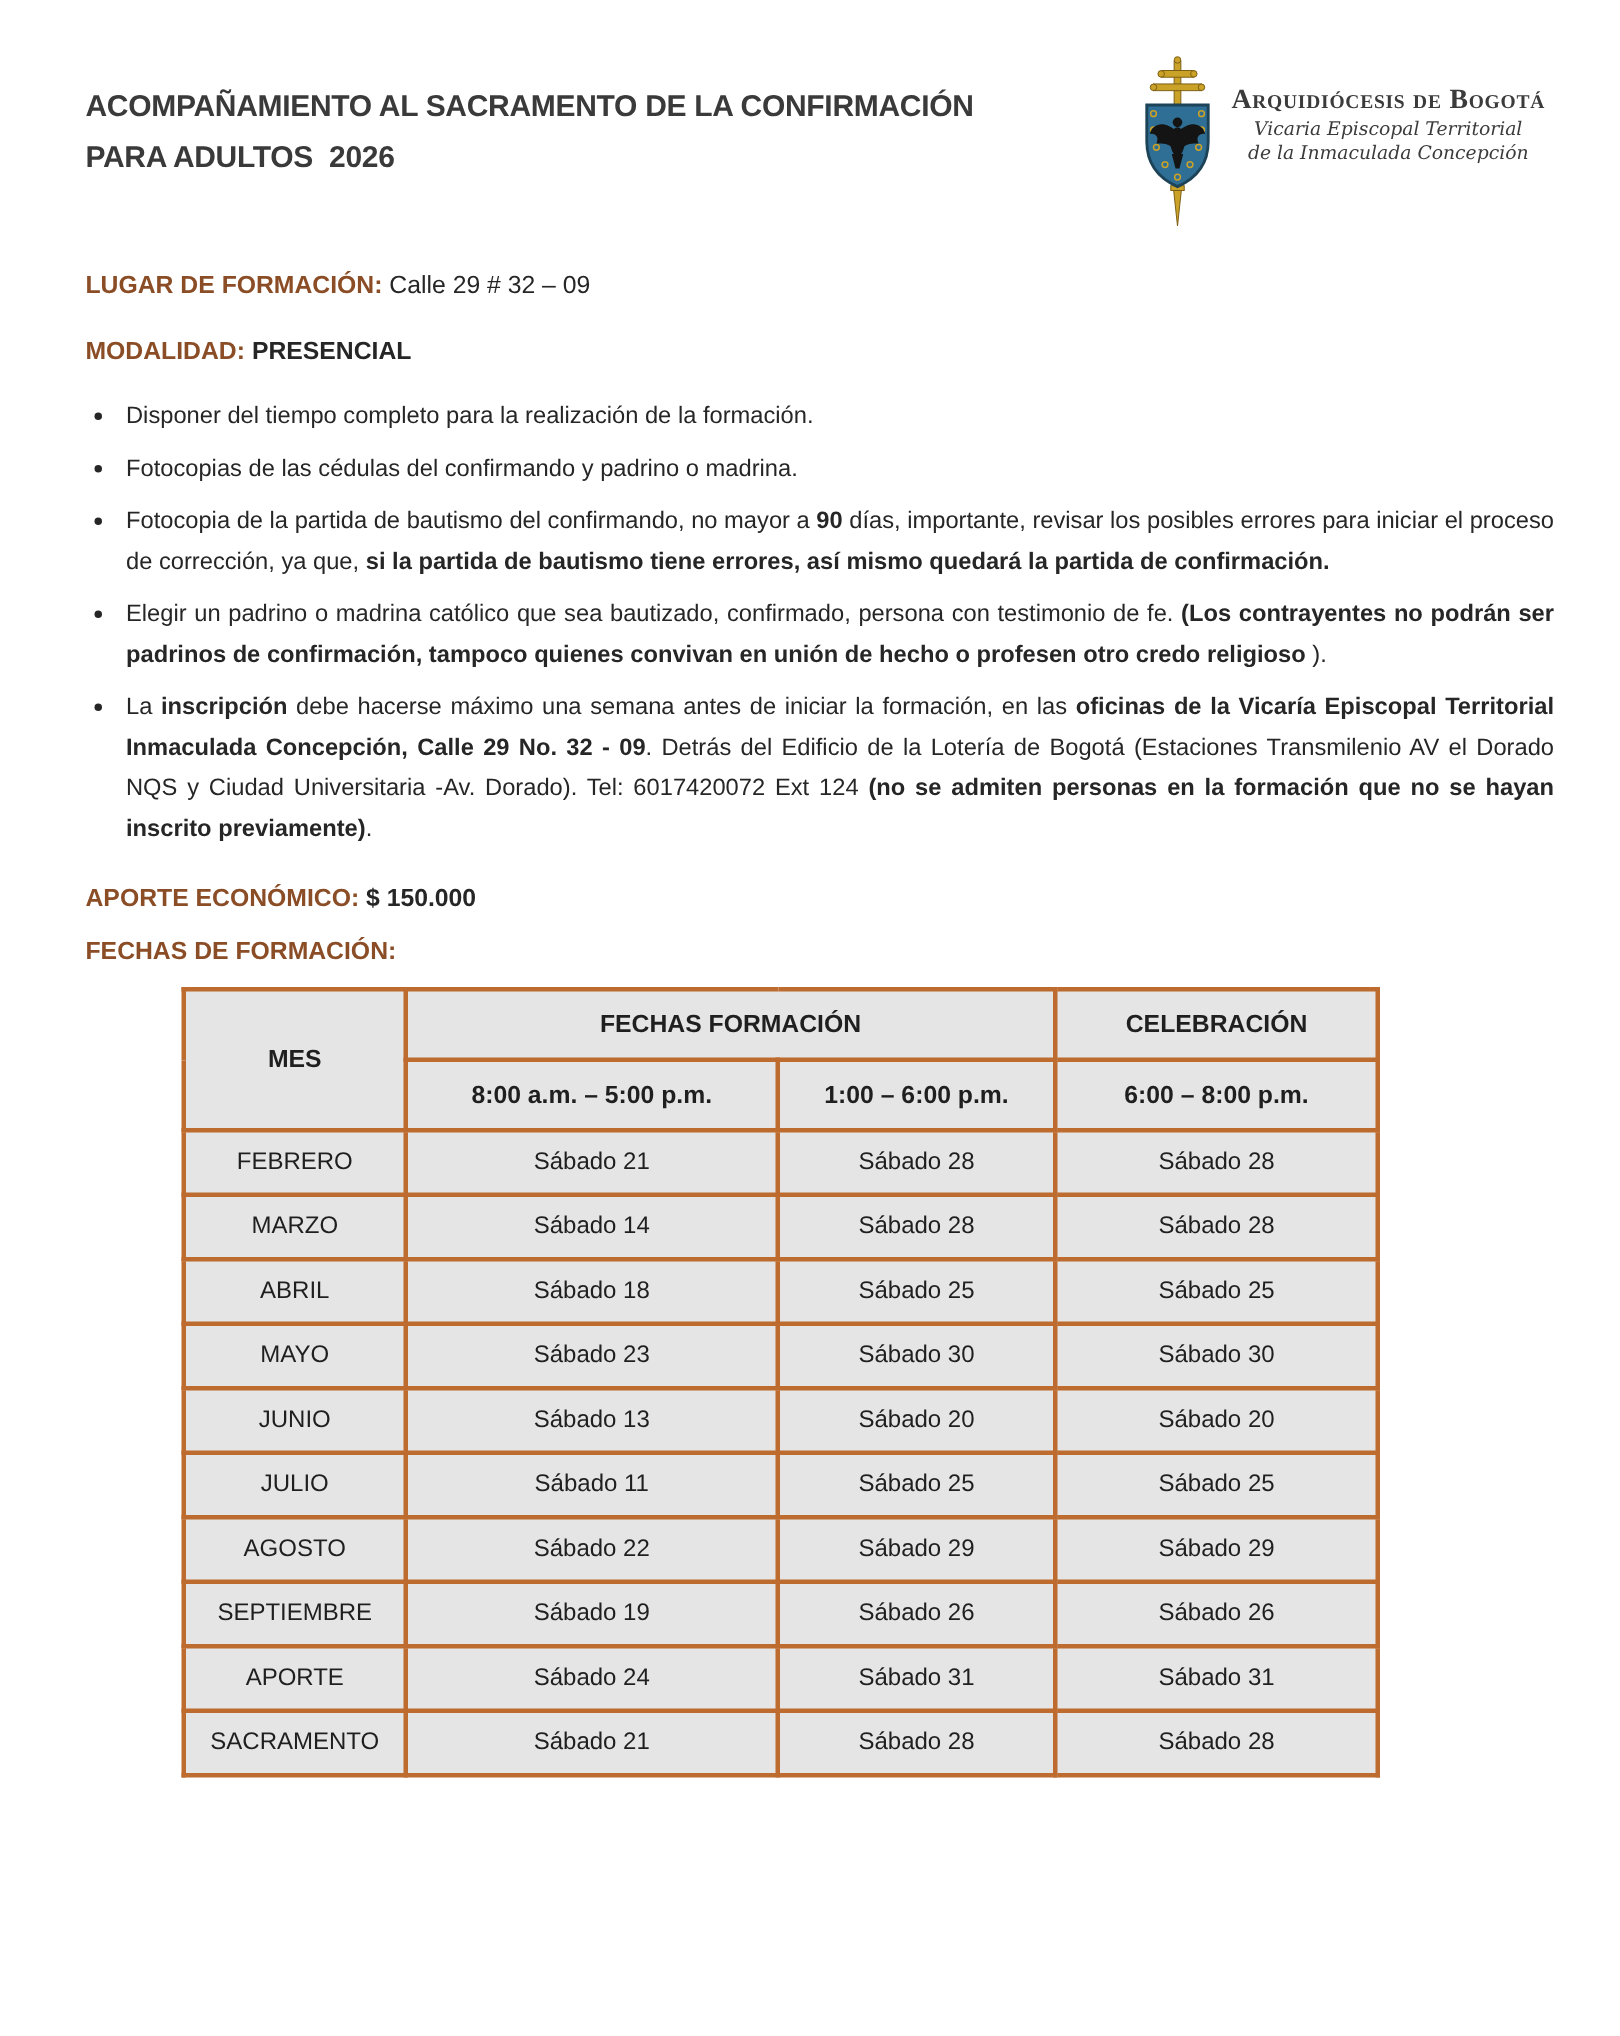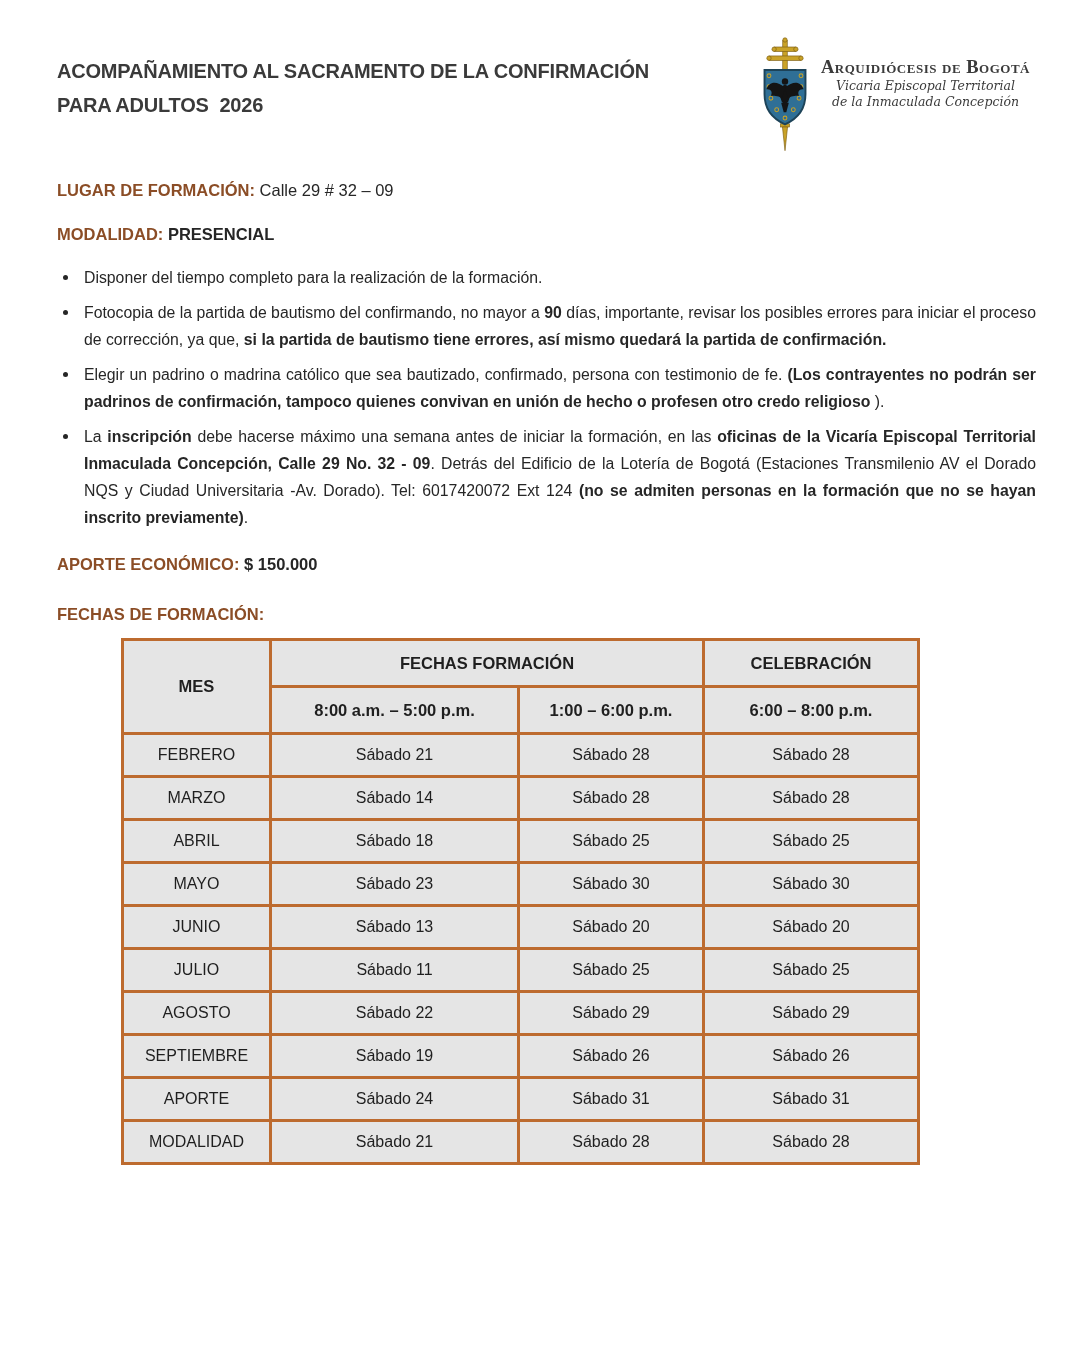--- a/index.html
+++ b/index.html
@@ -28,21 +28,21 @@
   .req-list{list-style:none;margin:20px 0 0 0;padding:0;}
   .req-list li{
     position:relative;padding-left:27px;margin-bottom:8px;
     font-size:15.8px;line-height:27px;text-align:justify;
   }
   .req-list li::before{
     content:"";position:absolute;left:6px;top:11px;width:5px;height:5px;border-radius:50%;background:#262626;
   }
 
   .aporte{margin-top:24px;}
-  .fechas-heading{margin-top:31px;}
+  .fechas-heading{margin-top:16px;}
 
   
   table.schedule{border-collapse:collapse;margin:14px 0 0 64px;width:796px;table-layout:fixed;}
   .schedule col.c1{width:148px;} .schedule col.c2{width:248px;}
   .schedule col.c3{width:185px;} .schedule col.c4{width:215px;}
   .schedule th,.schedule td{
     border:3px solid #BD6B2F;text-align:center;vertical-align:middle;
     background:#e5e5e5;padding:0;
   }
   .schedule thead th{font-size:16.5px;font-weight:bold;color:#1f1f1f;height:44px;}
@@ -120,20 +120,21 @@
     <span>Calle 29 # 32 – 09</span>
   </div>
 
   <div class="info-line">
     <span class="label">MODALIDAD:</span>
     <span class="b">PRESENCIAL</span>
   </div>
 
   <ul class="req-list">
       <li><span>Disponer del tiempo completo para la realización de la formación.</span></li>
+      <li><span>Fotocopias de las cédulas del confirmando y padrino o madrina.</span></li>
       <li><span>Fotocopia de la partida de bautismo del confirmando, no mayor a </span><span class="b">90</span><span> días,  importante, revisar los posibles errores para iniciar el proceso de corrección, ya que, </span><span class="b">si la partida de bautismo tiene errores, así mismo quedará la partida de confirmación.</span></li>
       <li><span>Elegir un padrino o madrina católico que sea bautizado, confirmado, persona con testimonio de fe. </span><span class="b">(Los contrayentes no podrán ser padrinos de confirmación, tampoco quienes convivan en unión de hecho o profesen otro credo religioso</span><span> ).</span></li>
       <li><span>La </span><span class="b">inscripción</span><span> debe hacerse máximo una semana antes de iniciar la formación, en las </span><span class="b">oficinas de la Vicaría Episcopal Territorial Inmaculada Concepción, Calle 29 No. 32 - 09</span><span>. Detrás del Edificio de la Lotería de Bogotá (Estaciones Transmilenio AV el Dorado NQS y Ciudad Universitaria -Av. Dorado). Tel: 6017420072 Ext 124 </span><span class="b">(no se admiten personas en la formación que no se hayan inscrito previamente)</span><span>.</span></li>
     </ul>
 
   <div class="info-line aporte">
     <span class="label">APORTE ECONÓMICO:</span>
     <span class="b">$ 150.000</span>
   </div>
 
@@ -209,21 +210,21 @@
           <td>Sábado 26</td>
           <td>Sábado 26</td>
         </tr>
         <tr>
           <td>APORTE</td>
           <td>Sábado 24</td>
           <td>Sábado 31</td>
           <td>Sábado 31</td>
         </tr>
         <tr>
-          <td>MODALIDAD</td>
+          <td>SACRAMENTO</td>
           <td>Sábado 21</td>
           <td>Sábado 28</td>
           <td>Sábado 28</td>
         </tr>
       </tbody>
   </table>
 
 
 </div>
 

